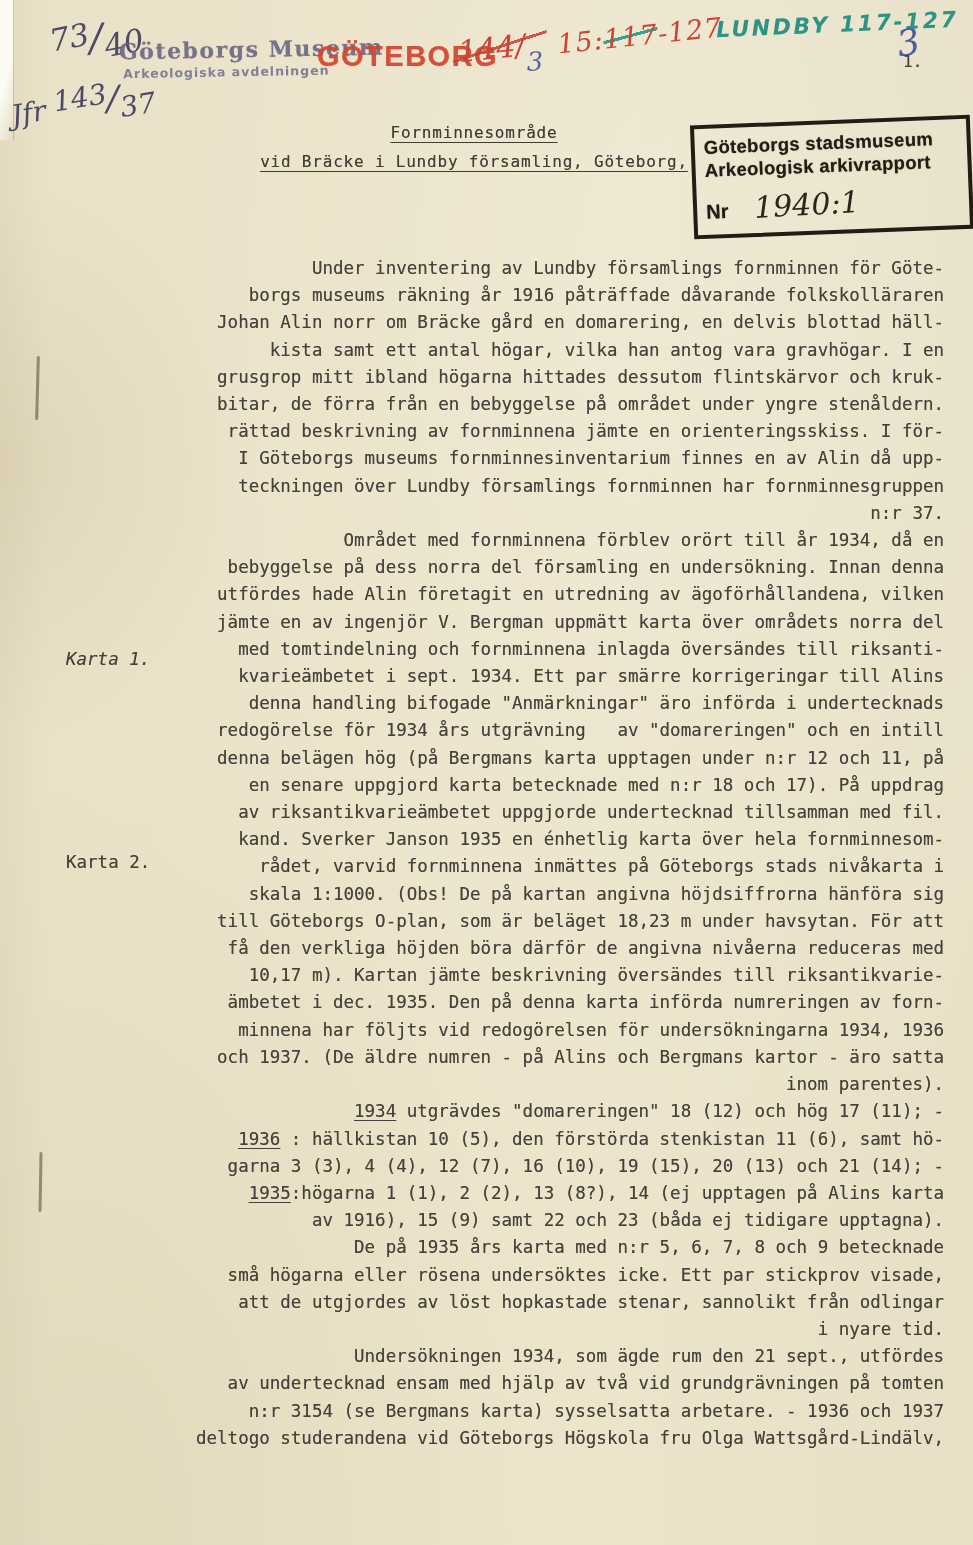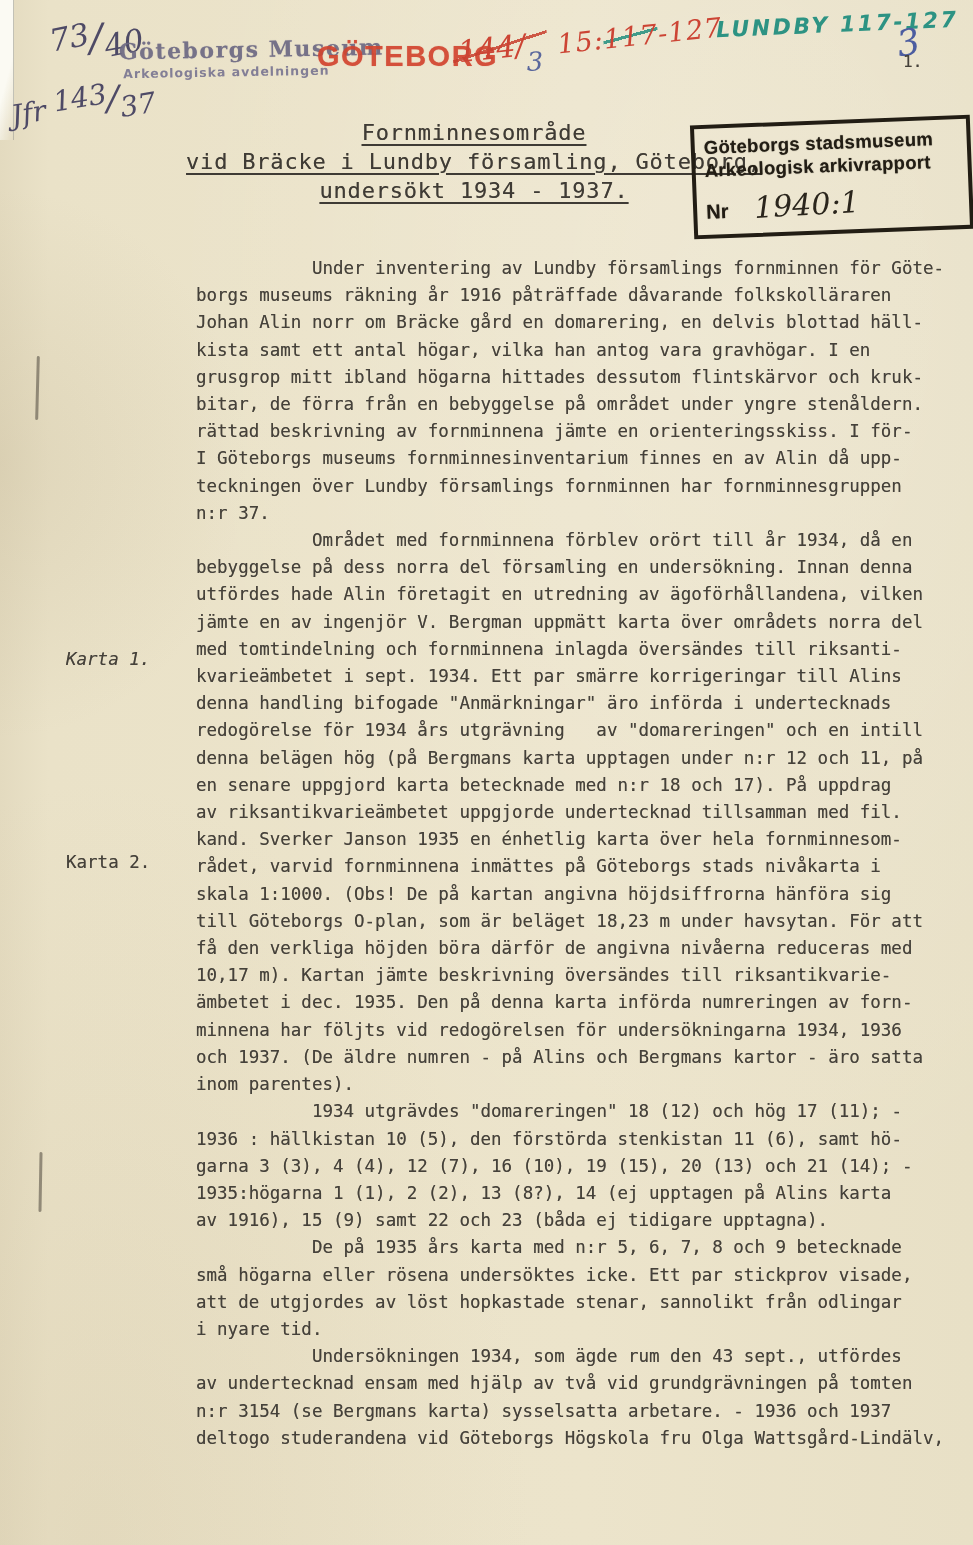--- a/index.html
+++ b/index.html
@@ -12,27 +12,27 @@
       linear-gradient(90deg,#e3dabf 0%,#eae2c8 5%,#ece4cb 60%,#e8e0c6 100%);
     font-family:"DejaVu Sans Mono", monospace;
     color:#44403a;
   }
   .scan-edge{position:absolute;left:0;top:0;width:13px;height:140px;
     background:linear-gradient(105deg,#fbfaf3 55%,rgba(251,250,243,0) 100%);
     border-right:1px solid rgba(90,85,70,.35);}
   
   .typed{font-family:"DejaVu Sans Mono",monospace;color:#45413a;text-shadow:0 0 .5px rgba(69,65,58,.55);}
   .body-text{position:absolute;left:196px;top:255px;font-size:17.5px;line-height:27.2px;}
-  .tline{white-space:pre;}
-  .u{text-underline-offset:3px;}
+  .tline{white-space:pre;text-align:right;}
+  .u{text-decoration:underline;text-underline-offset:3px;}
   .margin-note{position:absolute;left:66px;font-size:17.5px;}
   .page-number{position:absolute;left:903px;top:52px;font-size:16px;}
   
   .title-block{position:absolute;left:174px;top:118px;width:600px;text-align:center;
-    font-size:22px;line-height:29px;letter-spacing:.8px;color:#3f3b35;}
+    font-size:16px;line-height:29px;letter-spacing:.8px;color:#3f3b35;}
   .title-block span{text-decoration:underline;text-underline-offset:3.5px;}
   
   .museum-stamp{position:absolute;left:119px;top:36px;transform:rotate(-1deg);opacity:.92;}
   .museum-stamp .l1{font-family:"DejaVu Serif",serif;font-weight:bold;font-size:22px;
     letter-spacing:1.5px;color:#6d6983;text-shadow:0 0 1px rgba(109,105,131,.5);}
   .museum-stamp .l2{font-family:"DejaVu Sans",sans-serif;font-weight:bold;font-size:12.5px;
     letter-spacing:1px;color:#7b7792;margin-top:2px;margin-left:4px;}
   
   .hw{font-family:"DejaVu Serif",serif;font-style:italic;}
   .hw-topleft{position:absolute;left:50px;top:14px;transform:rotate(-11deg);
@@ -107,21 +107,20 @@
     <span>15:</span><span class="teal-strike">117</span><span>-127</span>
   </div>
 
   <div class="lundby">LUNDBY 117-127</div>
   <div class="hw big-three">3</div>
   <div class="typed page-number">1.</div>
 
   <div class="typed title-block">
     <div><span>Fornminnesområde</span></div>
     <div><span>vid Bräcke i Lundby församling, Göteborg,</span></div>
-    <div><span>undersökt 1934 - 1937.</span></div>
   </div>
 
   <div class="archive-stamp">
     <div class="s1">Göteborgs stadsmuseum</div>
     <div class="s2">Arkeologisk arkivrapport</div>
     <div class="nr-row">
       <span class="nr-label">Nr</span>
       <span class="nr-value">1940:1</span>
     </div>
   </div>
@@ -166,19 +165,19 @@
       <div class="tline">inom parentes).</div>
       <div class="tline"><span>           </span><span class="u">1934</span><span> utgrävdes "domareringen" 18 (12) och hög 17 (11); -</span></div>
       <div class="tline"><span class="u">1936</span><span> : hällkistan 10 (5), den förstörda stenkistan 11 (6), samt hö-</span></div>
       <div class="tline">garna 3 (3), 4 (4), 12 (7), 16 (10), 19 (15), 20 (13) och 21 (14); -</div>
       <div class="tline"><span class="u">1935</span><span>:högarna 1 (1), 2 (2), 13 (8?), 14 (ej upptagen på Alins karta</span></div>
       <div class="tline">av 1916), 15 (9) samt 22 och 23 (båda ej tidigare upptagna).</div>
       <div class="tline">           De på 1935 års karta med n:r 5, 6, 7, 8 och 9 betecknade</div>
       <div class="tline">små högarna eller rösena undersöktes icke. Ett par stickprov visade,</div>
       <div class="tline">att de utgjordes av löst hopkastade stenar, sannolikt från odlingar</div>
       <div class="tline">i nyare tid.</div>
-      <div class="tline">           Undersökningen 1934, som ägde rum den 43 sept., utfördes</div>
+      <div class="tline">           Undersökningen 1934, som ägde rum den 21 sept., utfördes</div>
       <div class="tline">av undertecknad ensam med hjälp av två vid grundgrävningen på tomten</div>
       <div class="tline">n:r 3154 (se Bergmans karta) sysselsatta arbetare. - 1936 och 1937</div>
       <div class="tline">deltogo studerandena vid Göteborgs Högskola fru Olga Wattsgård-Lindälv,</div>
     </div>
 
 </div>
 
 </body></html>

